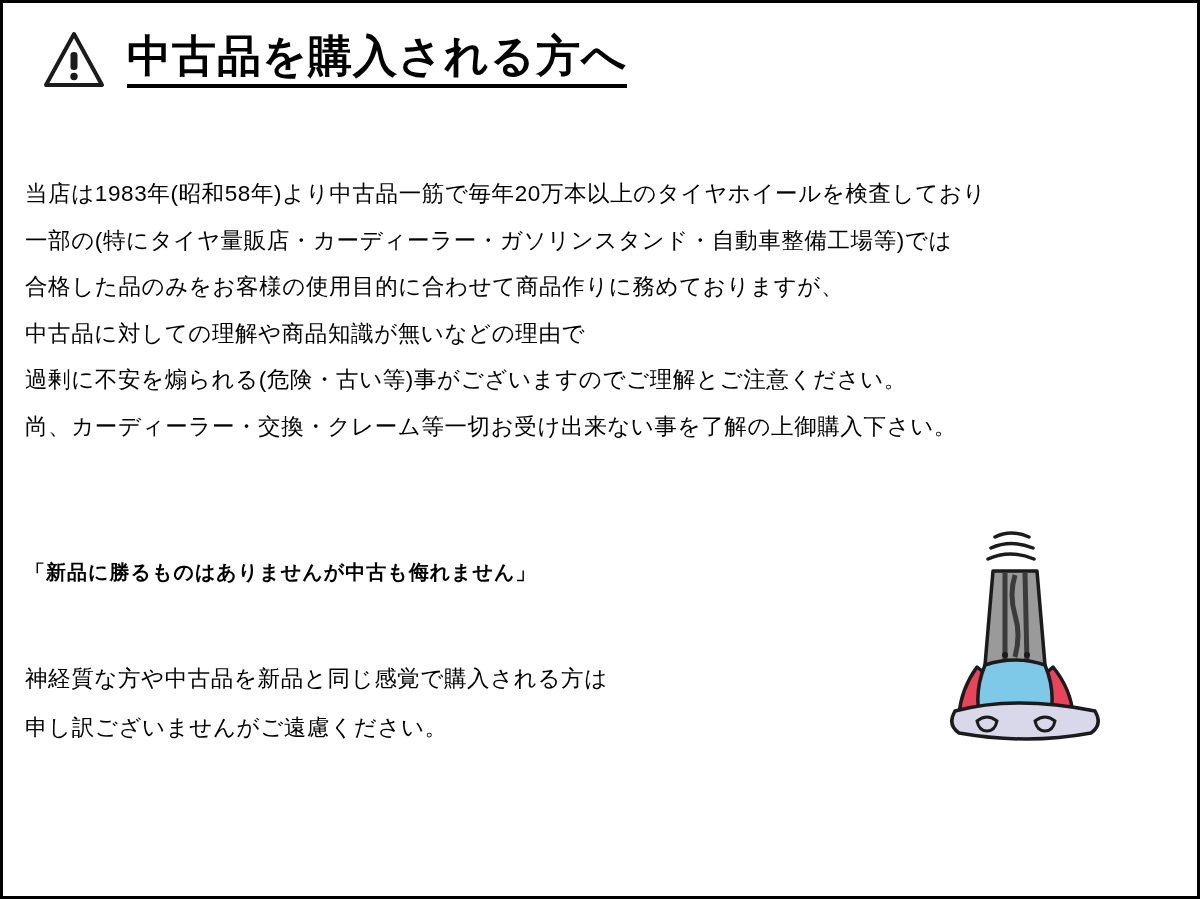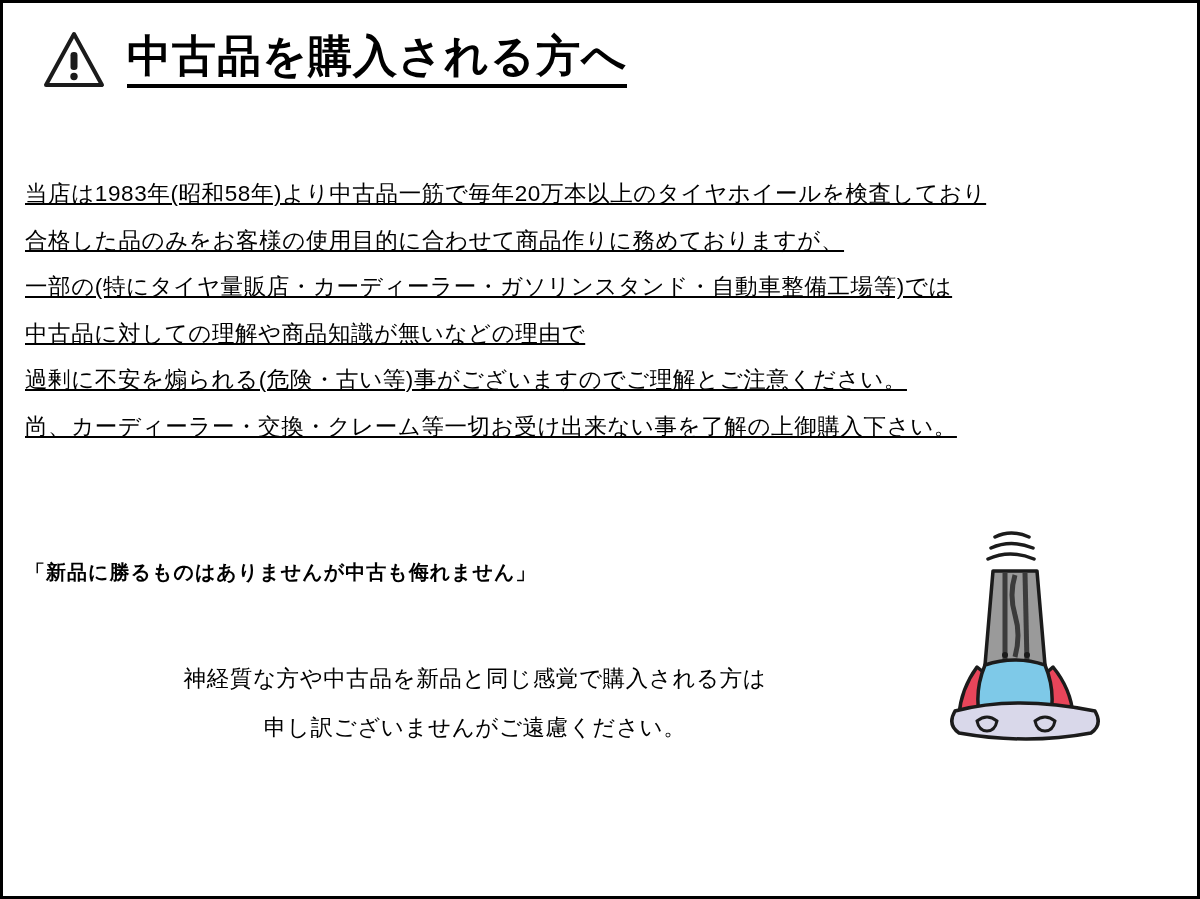--- a/index.html
+++ b/index.html
@@ -51,37 +51,35 @@
     left: 22px;
     top: 180px;
     width: 1120px;
   }
   .body-line {
     font-size: 22.5px;
     line-height: 1.0;
     margin-bottom: 24px;
     letter-spacing: 0.6px;
     white-space: nowrap;
-    text-decoration: underline;
   }
   .quote {
     position: absolute;
     left: 22px;
     top: 556px;
     font-size: 20px;
     font-weight: 700;
     letter-spacing: 1px;
     white-space: nowrap;
   }
   .footer-block {
     position: absolute;
     left: 22px;
     top: 665px;
     width: 900px;
-    text-align: center;
   }
   .footer-line {
     font-size: 22.5px;
     line-height: 1.0;
     margin-bottom: 26px;
     letter-spacing: 0.6px;
     white-space: nowrap;
   }
   .mascot {
     position: absolute;
@@ -102,22 +100,22 @@
         <path d="M31 3 L59 54 L3 54 Z" fill="#ffffff" stroke="#1b1b1b" stroke-width="4" stroke-linejoin="round"></path>
         <rect x="27.5" y="21" width="7" height="18" rx="3.2" fill="#1b1b1b"></rect>
         <circle cx="31" cy="45.5" r="3.7" fill="#1b1b1b"></circle>
       </svg>
     </span>
     <div class="header-title">中古品を購入される方へ</div>
   </div>
 
   <div class="body-block">
     <div class="body-line">当店は1983年(昭和58年)より中古品一筋で毎年20万本以上のタイヤホイールを検査しており</div>
+    <div class="body-line">一部の(特にタイヤ量販店・カーディーラー・ガソリンスタンド・自動車整備工場等)では</div>
     <div class="body-line">合格した品のみをお客様の使用目的に合わせて商品作りに務めておりますが、</div>
-    <div class="body-line">一部の(特にタイヤ量販店・カーディーラー・ガソリンスタンド・自動車整備工場等)では</div>
     <div class="body-line">中古品に対しての理解や商品知識が無いなどの理由で</div>
     <div class="body-line">過剰に不安を煽られる(危険・古い等)事がございますのでご理解とご注意ください。</div>
     <div class="body-line">尚、カーディーラー・交換・クレーム等一切お受け出来ない事を了解の上御購入下さい。</div>
   </div>
 
   <div class="quote">「新品に勝るものはありませんが中古も侮れません」</div>
 
   <div class="footer-block">
     <div class="footer-line">神経質な方や中古品を新品と同じ感覚で購入される方は</div>
     <div class="footer-line">申し訳ございませんがご遠慮ください。</div>

